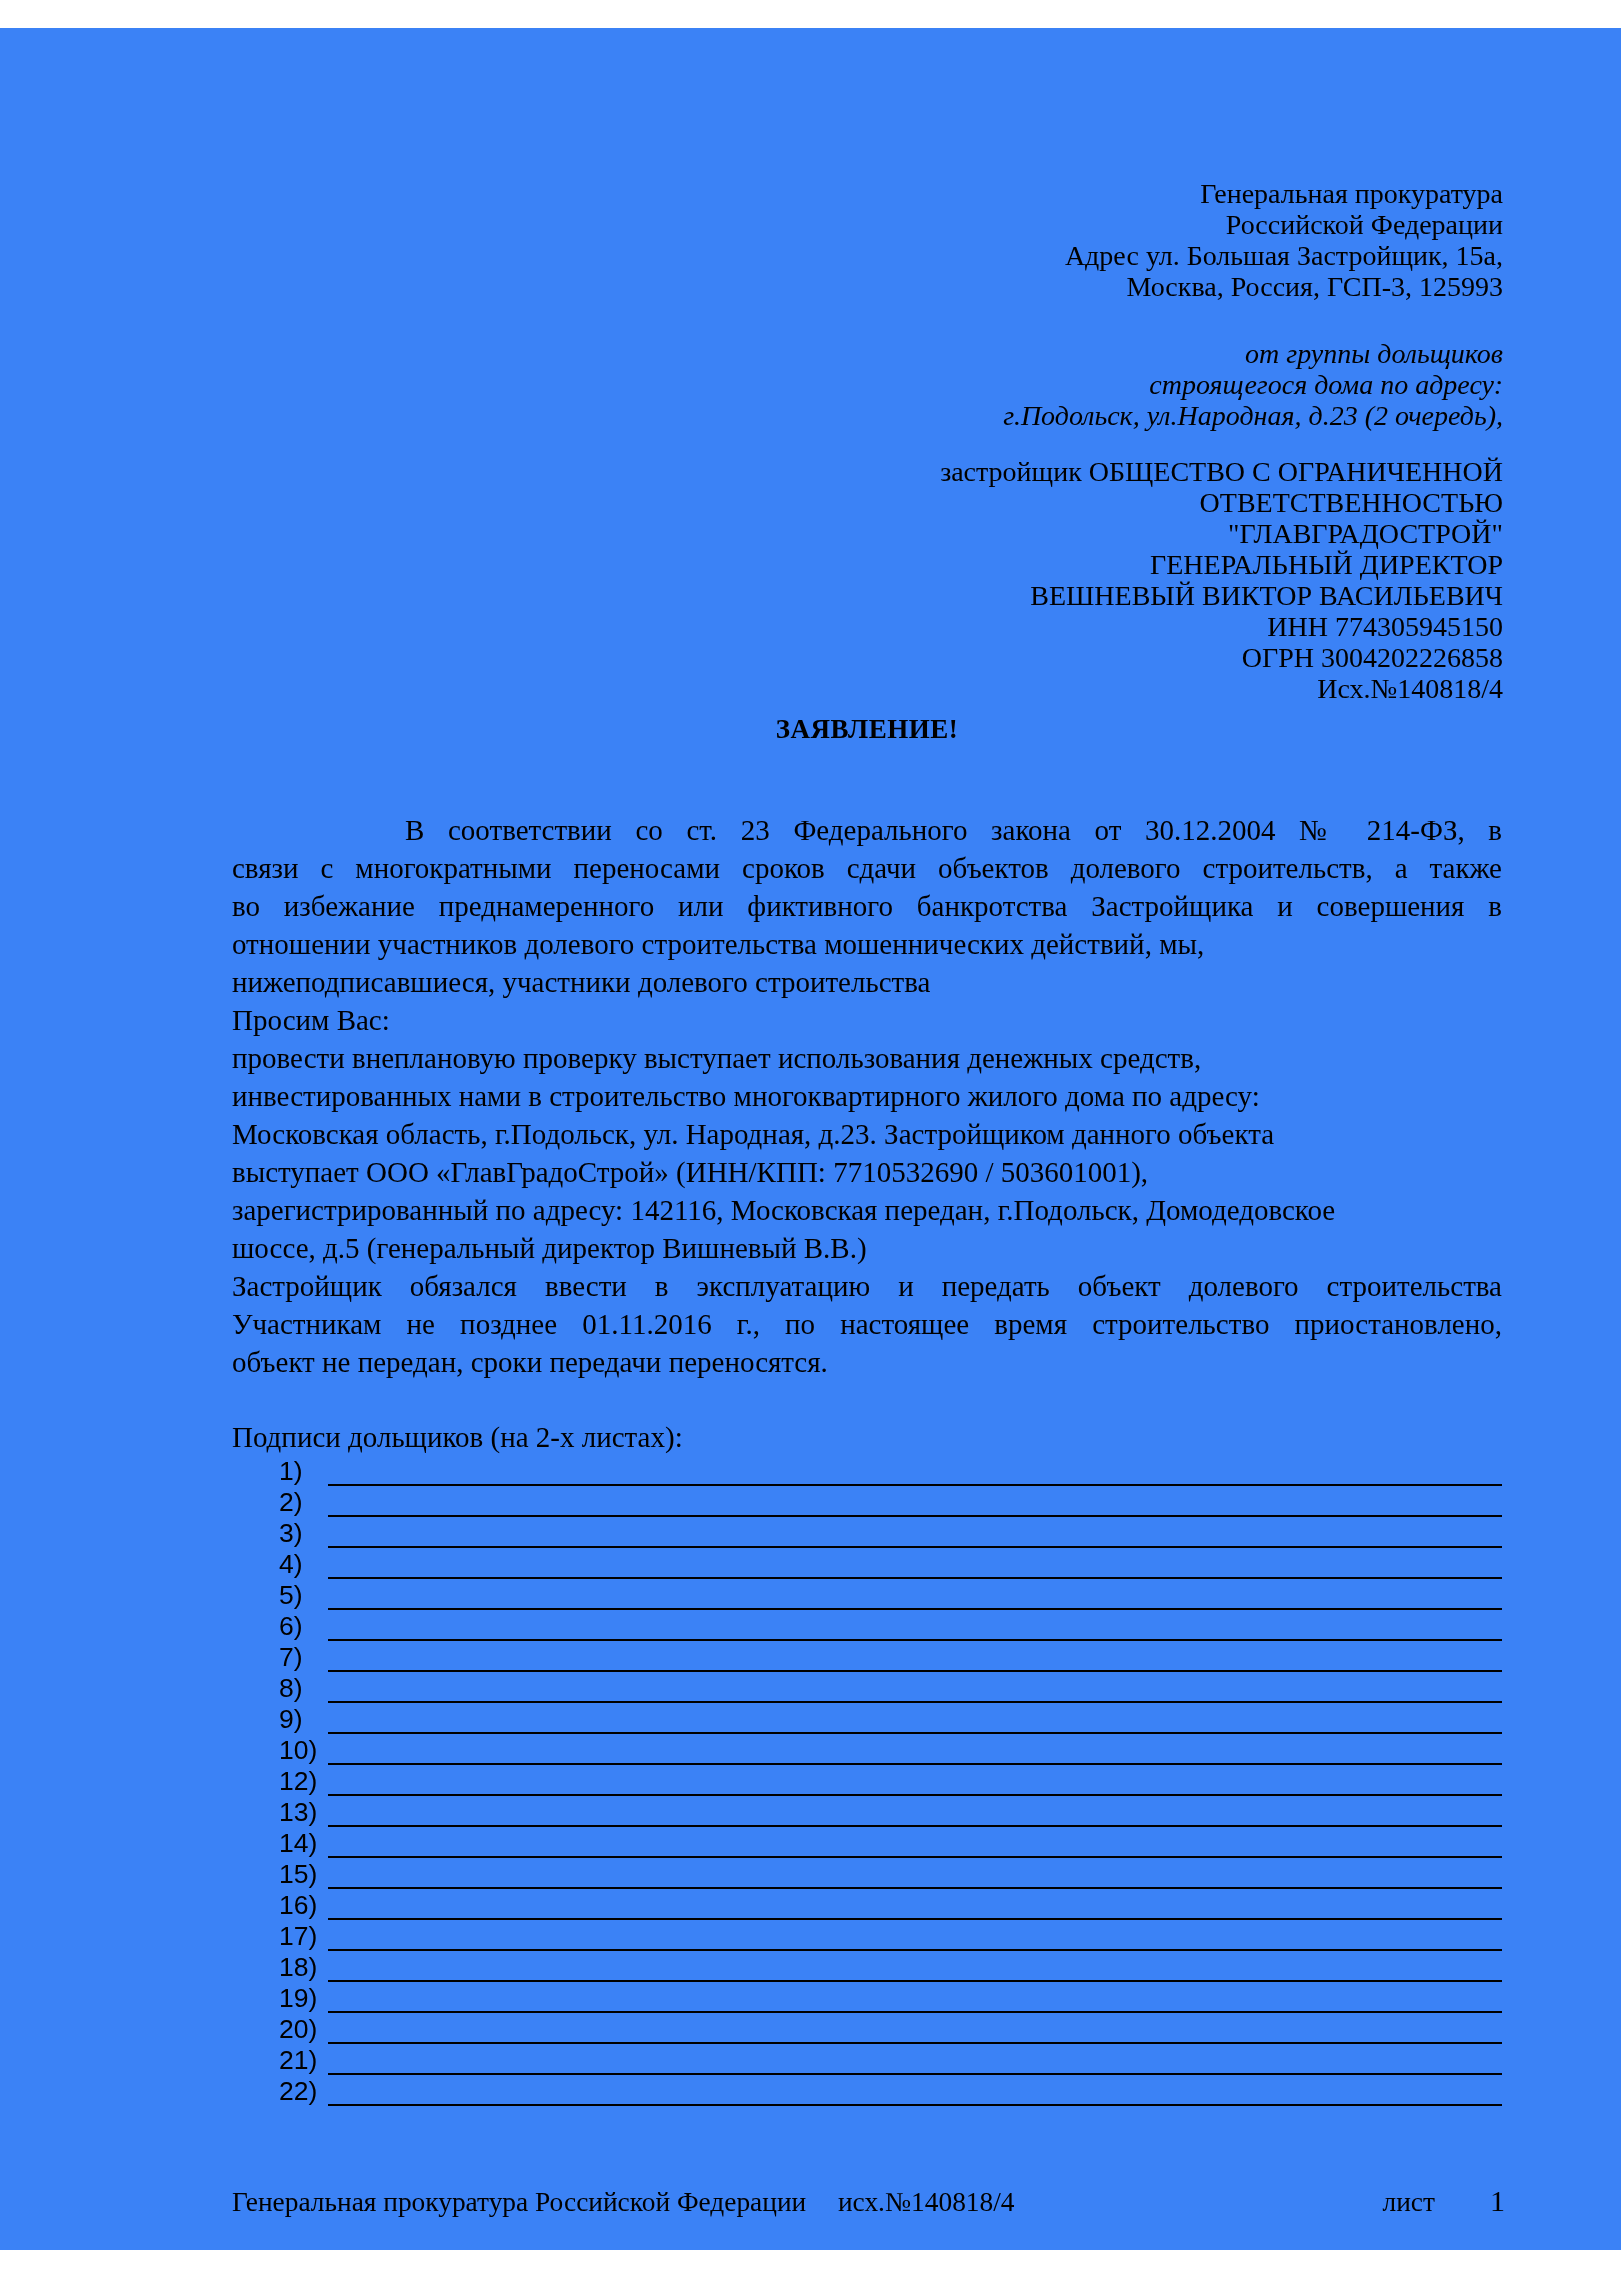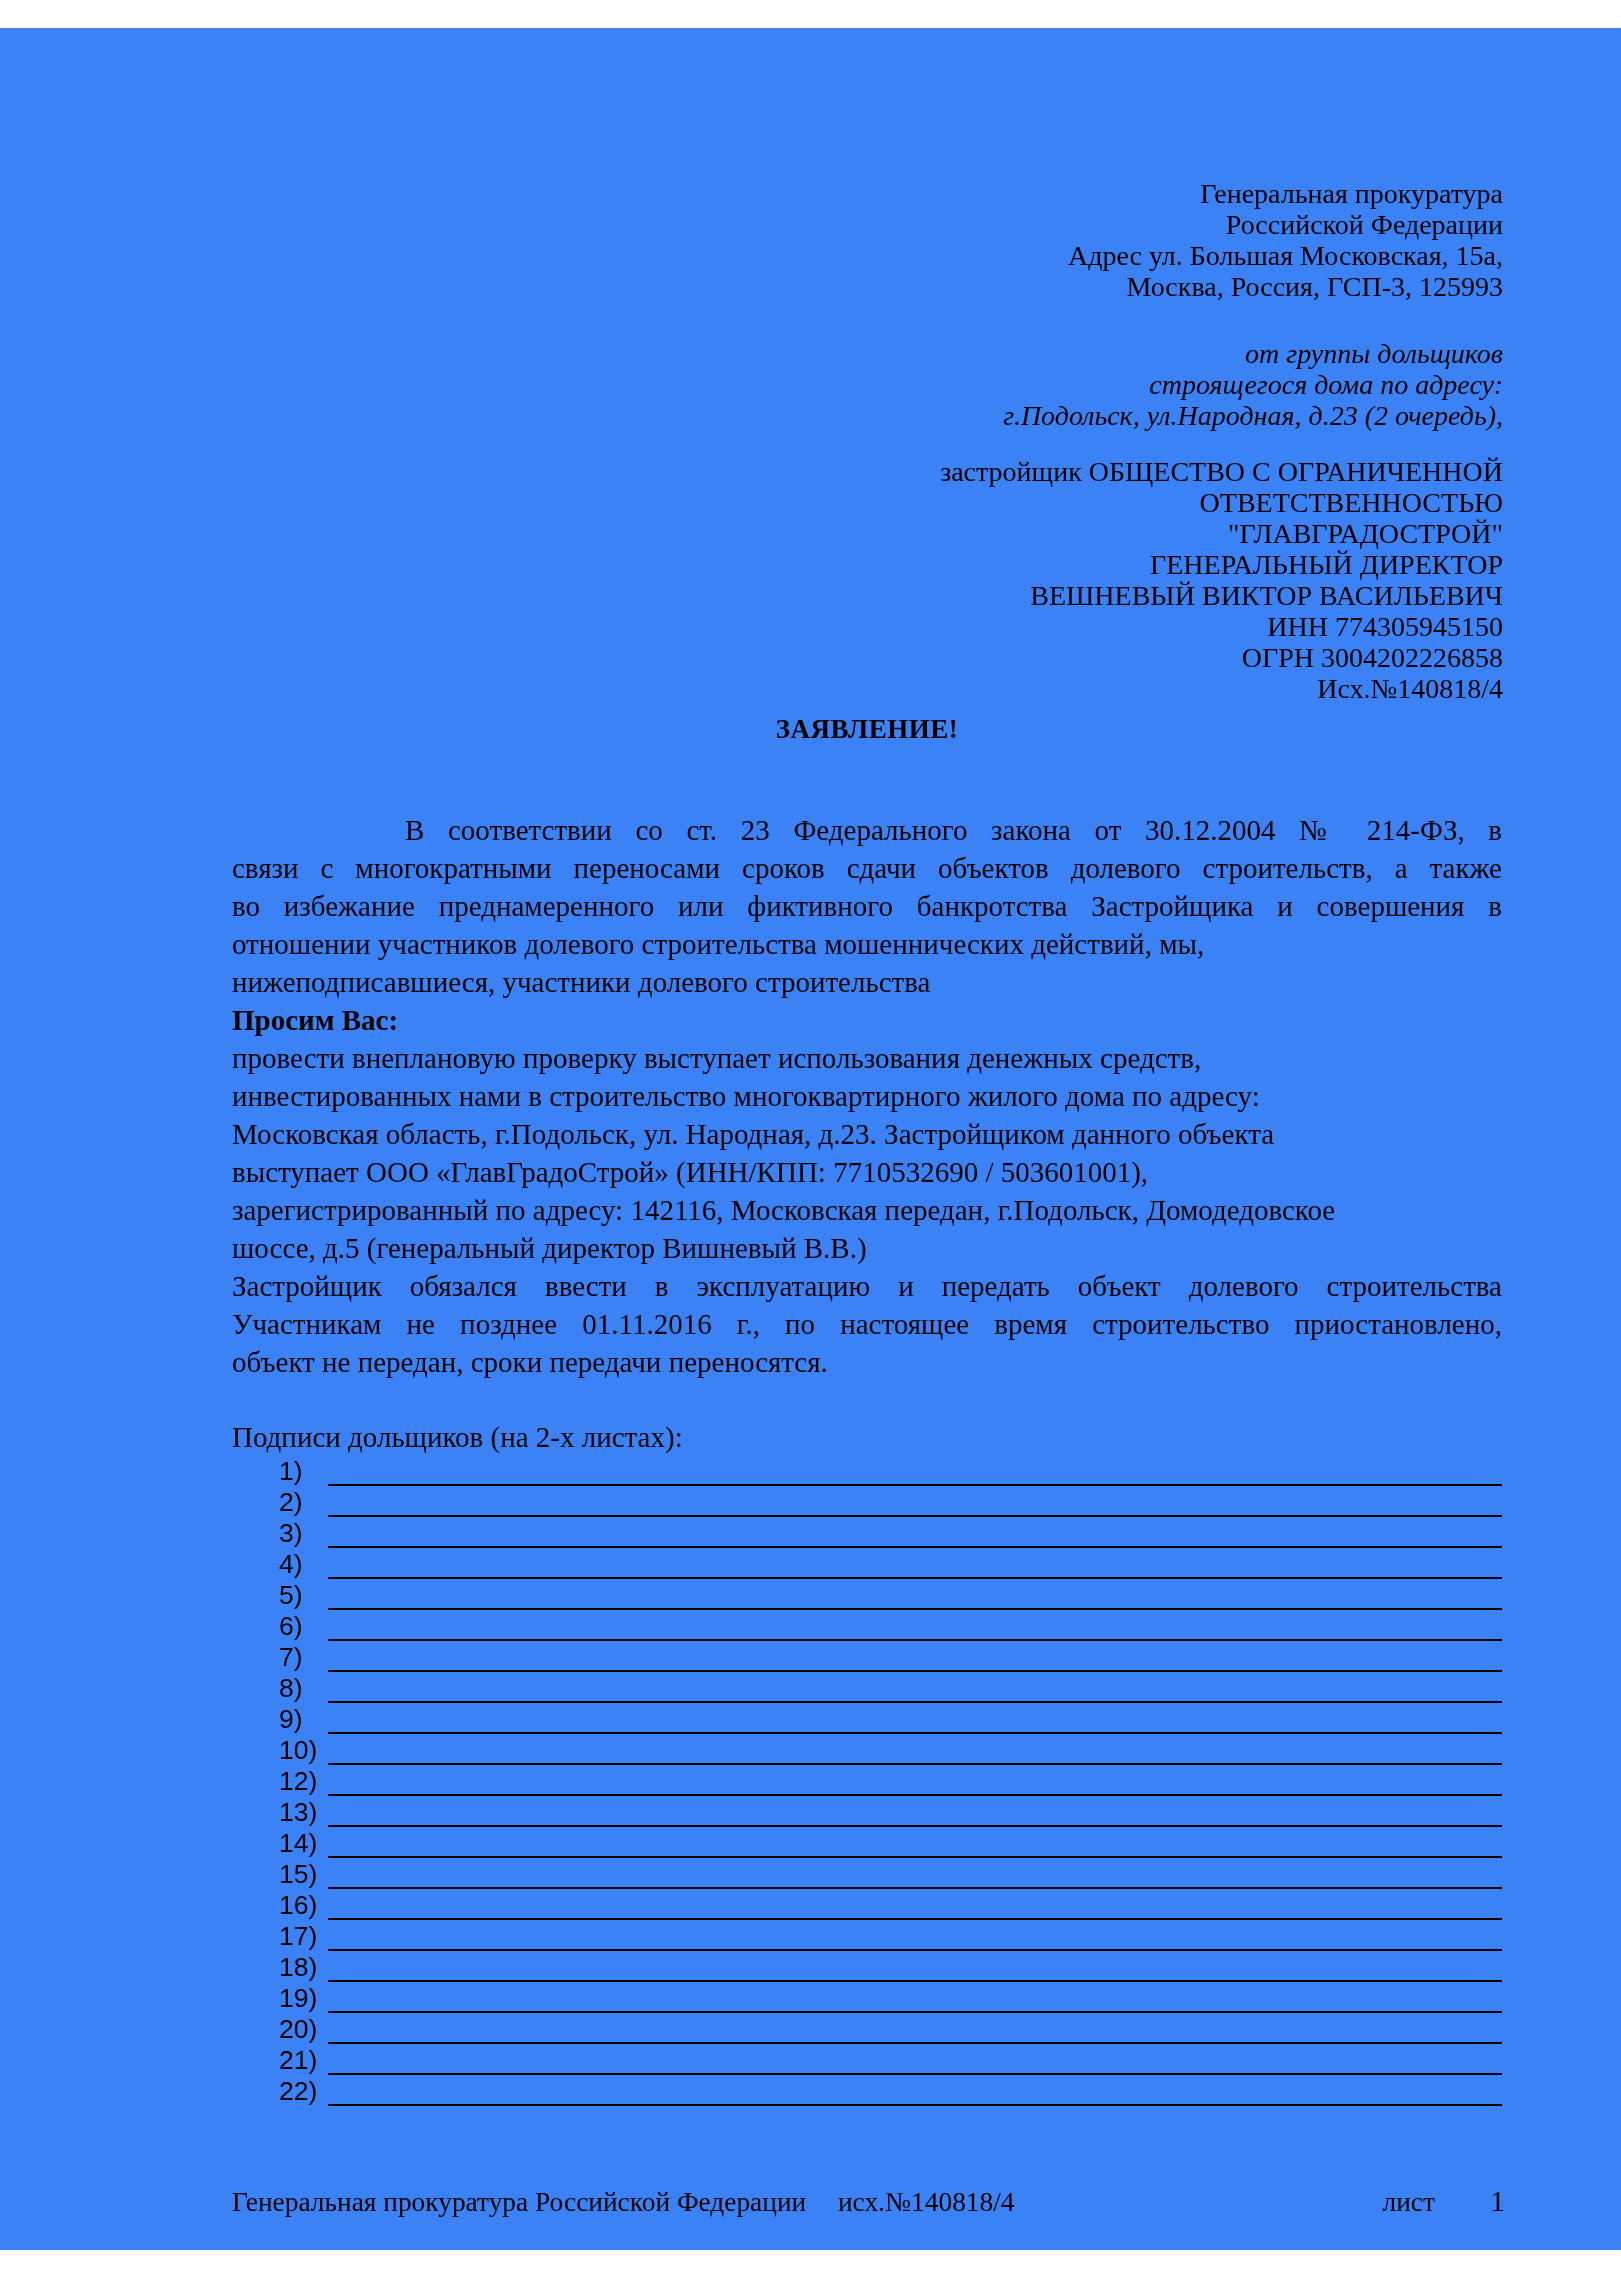--- a/index.html
+++ b/index.html
@@ -50,21 +50,21 @@
   .line { white-space: nowrap; }
   .para .line { white-space: nowrap; }
   
   .para-intro div:first-of-type { padding-left: 173px; }
   
   .para-intro div:nth-of-type(1),
   .para-intro div:nth-of-type(2),
   .para-intro div:nth-of-type(3),
   .para-status div:nth-of-type(1),
   .para-status div:nth-of-type(2) { text-align: justify; text-align-last: justify; }
-  .bold-line { font-weight: bold; }
+  .bold-line { font-weight: normal; }
 
   .sig-heading { margin-top: 37px; }
 
   
   .sig-list {
     font-family: "Liberation Sans", "DejaVu Sans", sans-serif;
     font-size: 26.5px;
   }
   .sig-row {
     display: flex;
@@ -103,21 +103,21 @@
 </head>
 <body>
 
 <div class="page">
 
   <div class="header-right">
     <div class="header-block1">
 
     <div class="line">Генеральная прокуратура</div>
         <div class="line">Российской Федерации</div>
-        <div class="line">Адрес ул. Большая Московская, 15а,</div>
+        <div class="line">Адрес ул. Большая Застройщик, 15а,</div>
         <div class="line">Москва, Россия, ГСП-3, 125993</div>
       </div>
     <div class="header-block2">
 
     <div class="line">от группы дольщиков</div>
         <div class="line">строящегося дома по адресу:</div>
         <div class="line">г.Подольск, ул.Народная, д.23 (2 очередь),</div>
       </div>
     <div class="header-block3">
 

